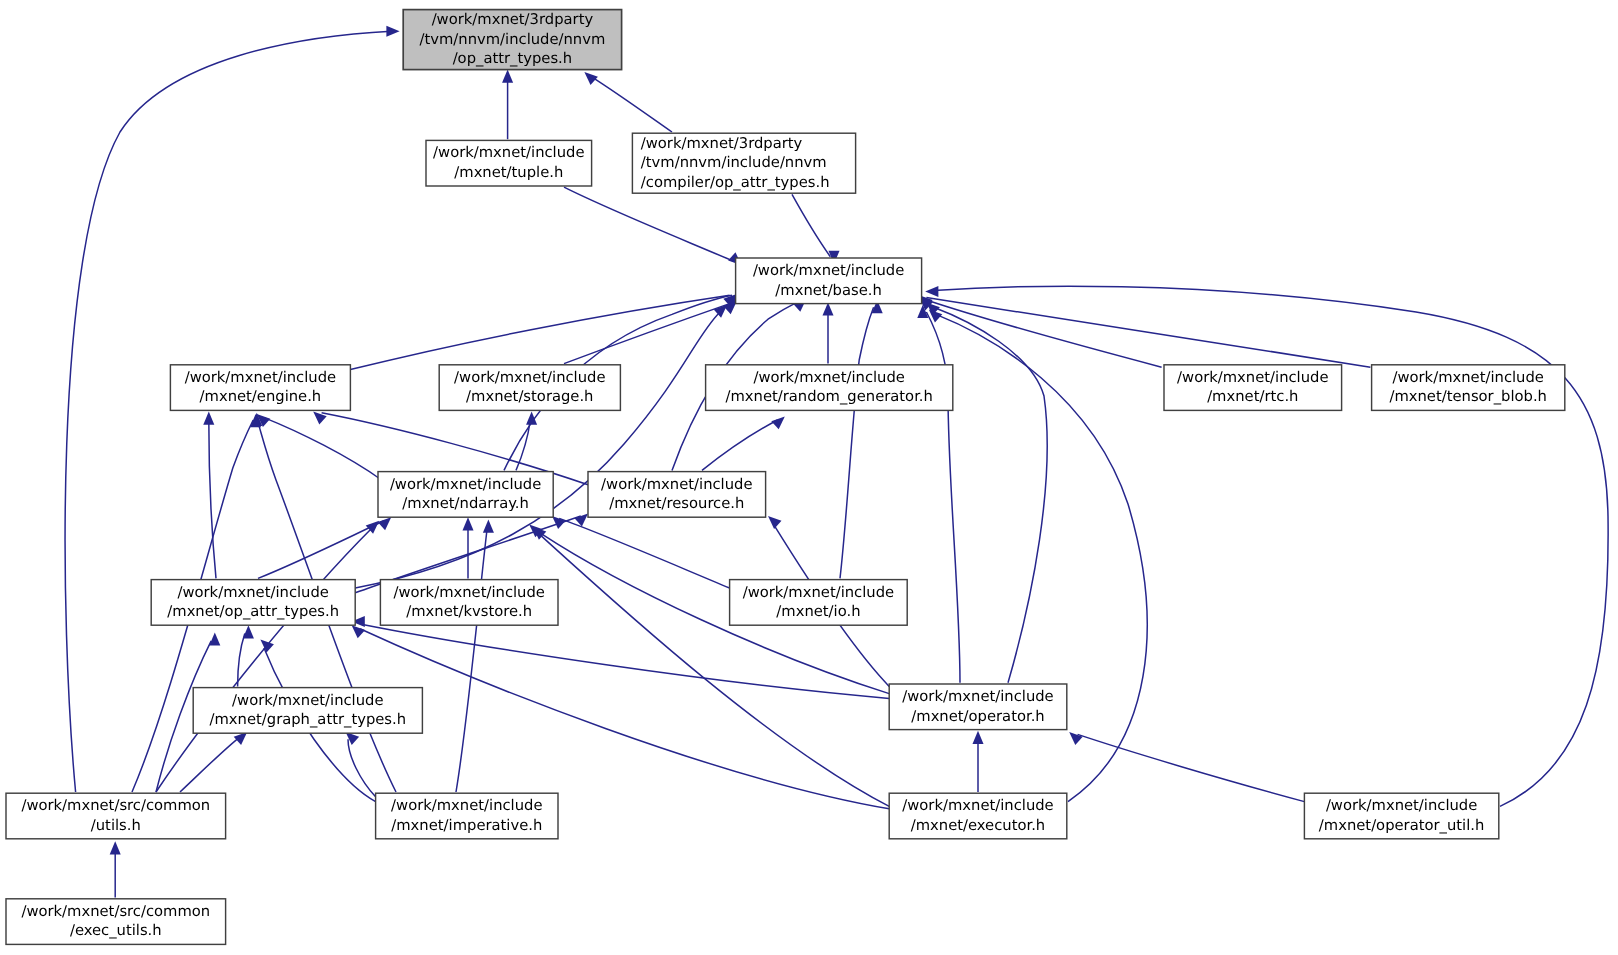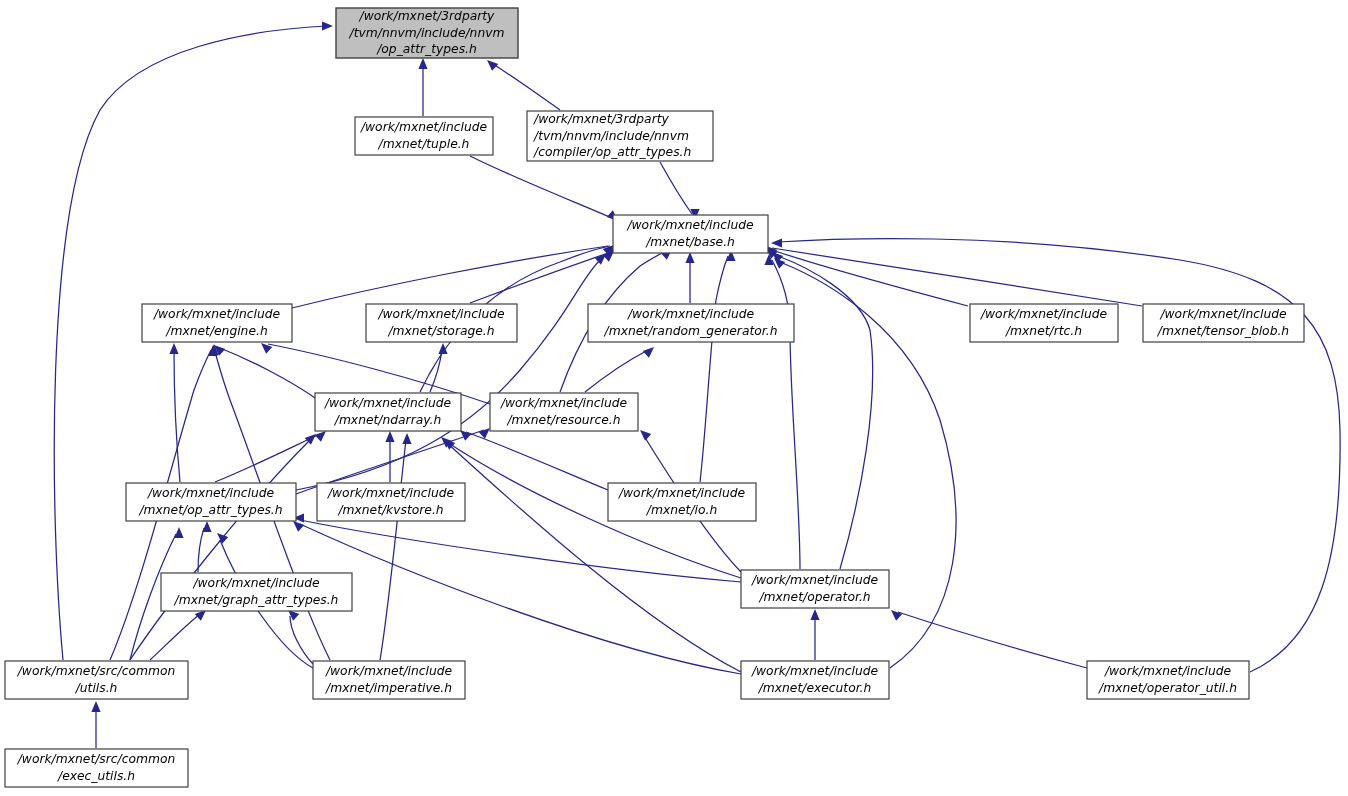--- a/index.html
+++ b/index.html
@@ -11,21 +11,20 @@
     font-family: "DejaVu Sans", sans-serif;
     width: 1348px;
     height: 796px;
     overflow: hidden;
   }
   #graph-root {
     position: relative;
     width: 1348px;
     height: 796px;
     background: #ffffff;
-    font-style: italic;
   }
   svg#depgraph {
     display: block;
     width: 1348px;
     height: 796px;
   }
   .node-box {
     fill: #ffffff;
     stroke: #404040;
     stroke-width: 1.2;

